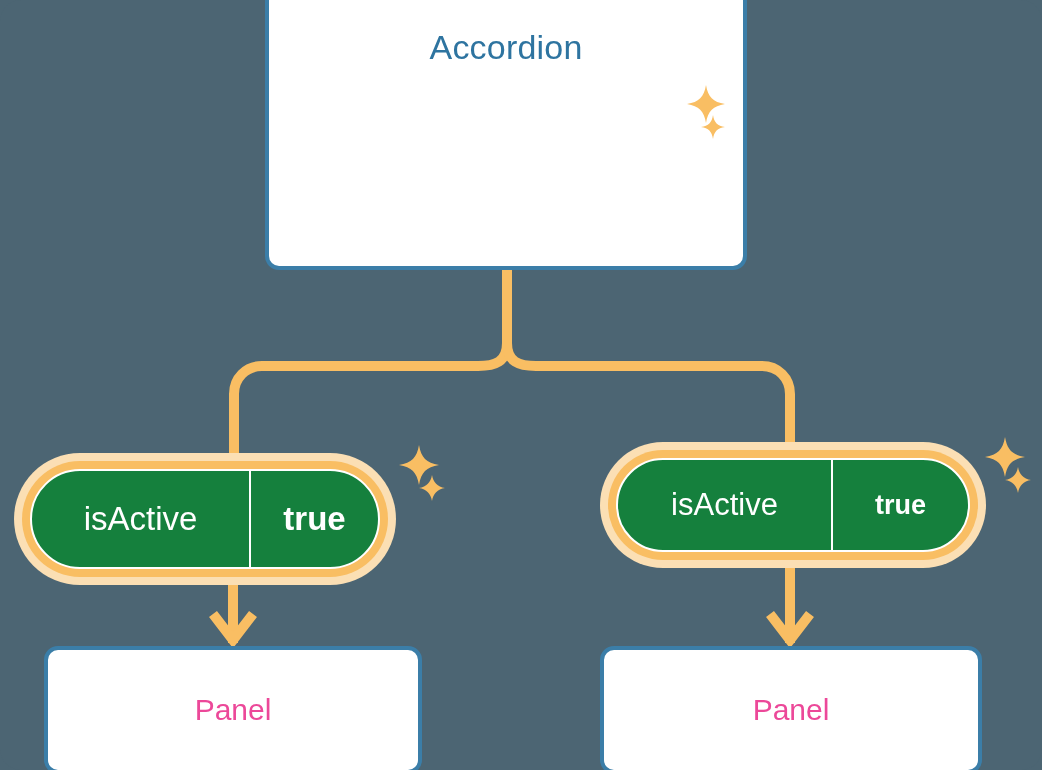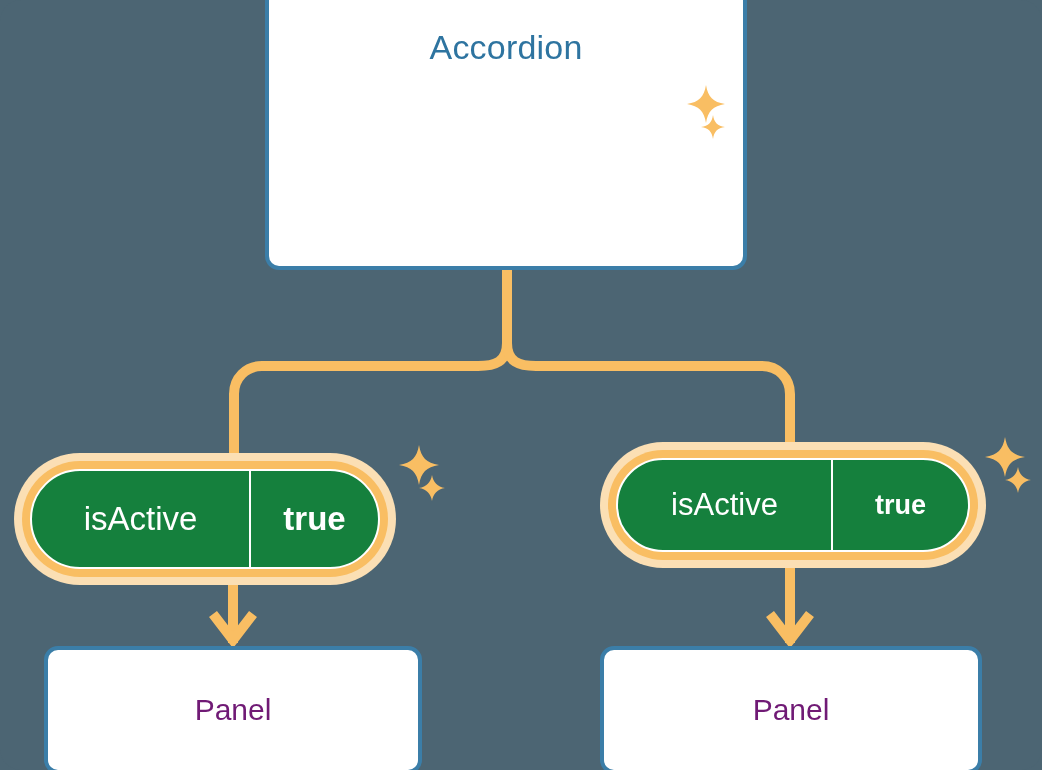--- a/index.html
+++ b/index.html
@@ -60,21 +60,21 @@
     border: 4px solid #3B7EA8;
     border-radius: 14px;
     box-sizing: border-box;
     display: flex;
     align-items: center;
     justify-content: center;
   }
   #panel-left  { left: 44px;  top: 646px; width: 378px; height: 128px; }
   #panel-right { left: 600px; top: 646px; width: 382px; height: 128px; }
   .panel-label {
-    color: #701a75;
+    color: #ec4899;
     font-size: 30px;
   }
 
   
   .pill {
     position: absolute;
     box-sizing: border-box;
     border-radius: 999px;
     display: flex;
     align-items: stretch;

